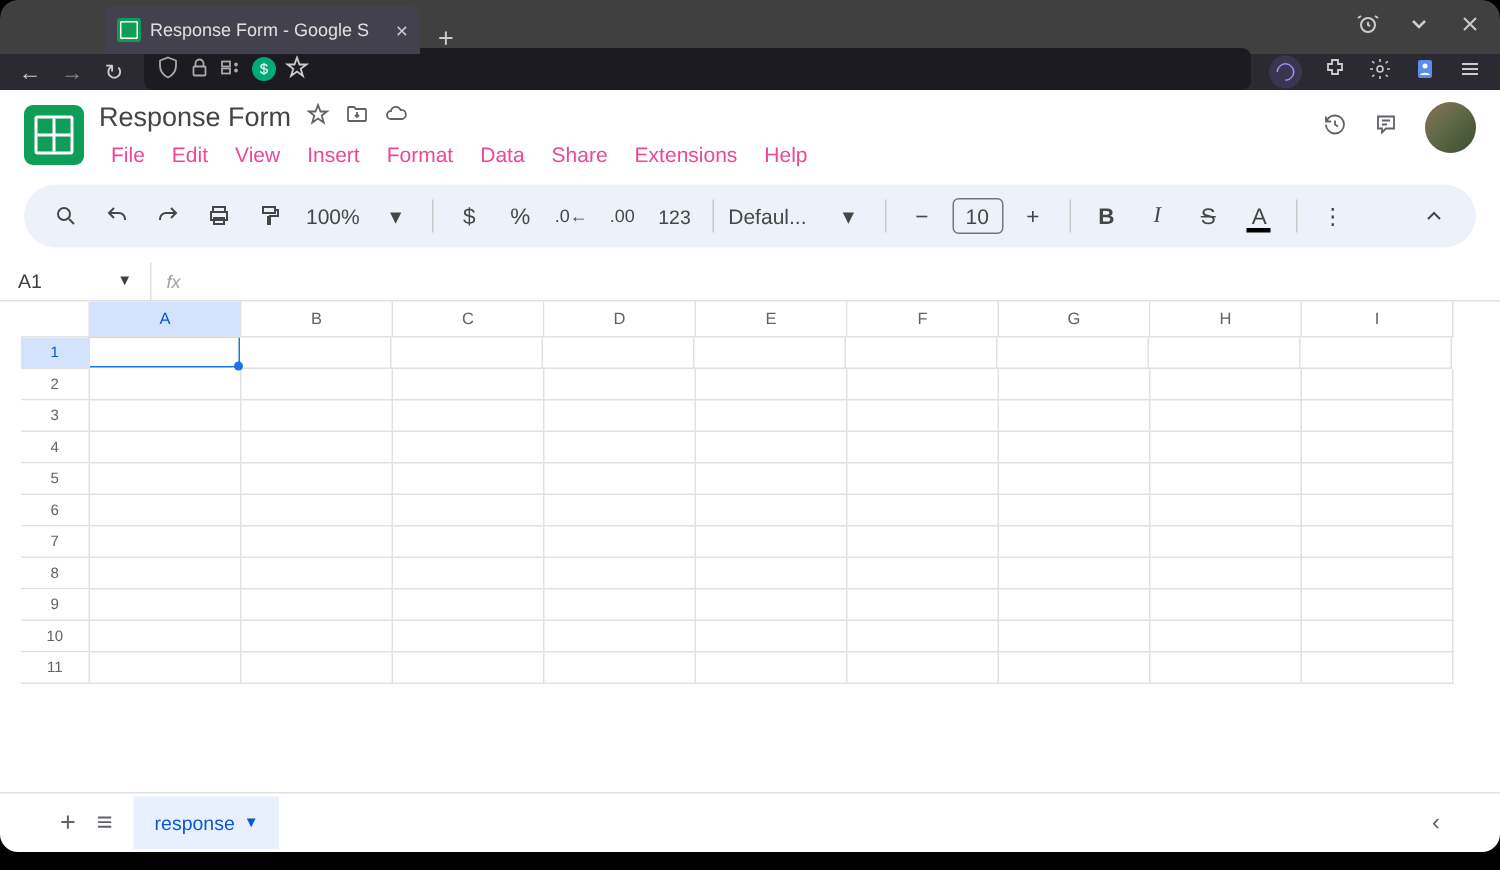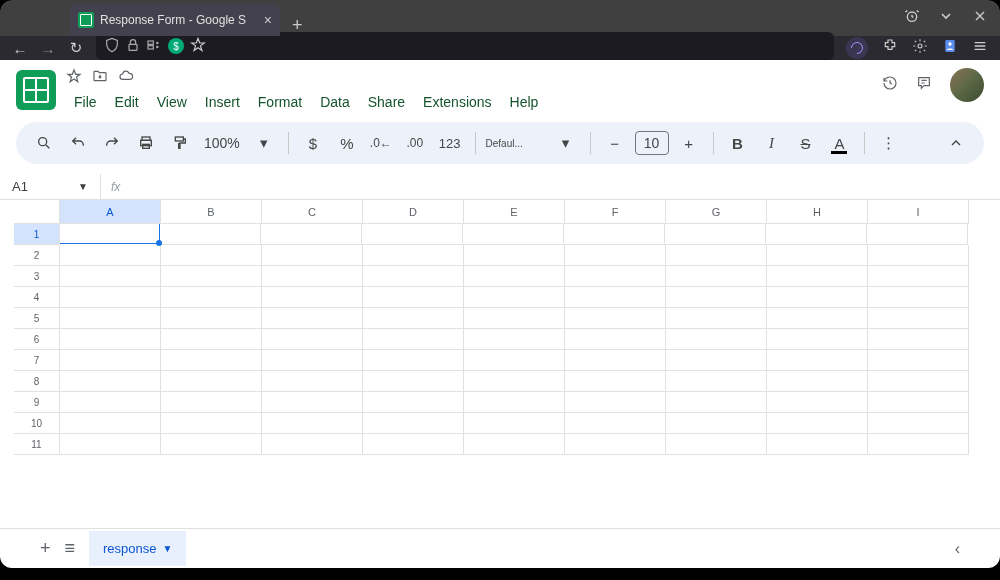--- a/index.html
+++ b/index.html
@@ -28,29 +28,29 @@
 .violet-circ::after { content:""; width:10px; height:10px; border:1.5px solid #a98ef8; border-radius:50%; border-left-color:transparent; transform:rotate(-45deg); }
 .content { background:#fff; height:508px; border-radius:0 0 12px 12px; overflow:hidden; display:flex; flex-direction:column; }
 .doc-header { padding:8px 16px 0 16px; display:flex; align-items:flex-start; gap:10px; }
 .app-icon { width:40px; height:40px; background:#0f9d58; border-radius:6px; display:flex; align-items:center; justify-content:center; margin-top:2px; }
 .app-icon::after { content:""; width:22px; height:22px; border:2.5px solid #fff; border-radius:2px; background:linear-gradient(#fff,#fff) center/100% 2px no-repeat,linear-gradient(#fff,#fff) center/2px 100% no-repeat; }
 .doc-titles { flex:1; }
 .doc-title-row { display:flex; align-items:center; gap:10px; }
 .doc-title { font-size:18px; color:#444; }
 .ico { color:#5f6368; font-size:16px; cursor:pointer; }
 .menus { display:flex; gap:2px; margin-top:2px; }
-.menu { font-size:14px; color:#14532d; padding:4px 8px; cursor:pointer; border-radius:4px; }
+.menu { font-size:14px; color:#ec4899; padding:4px 8px; cursor:pointer; border-radius:4px; }
 .header-right { display:flex; align-items:center; gap:18px; }
 .share-btn { background:#c2e7ff; border-radius:20px; padding:9px 18px; display:flex; align-items:center; gap:8px; font-size:14px; color:#001d35; cursor:pointer; font-weight:500; }
 .avatar { width:34px; height:34px; border-radius:50%; background:linear-gradient(135deg,#8b7355 0%,#5a6847 50%,#3d4a2f 100%); }
 .toolbar { margin:8px 16px 0 16px; background:#edf2fa; border-radius:24px; height:42px; display:flex; align-items:center; padding:0 14px; gap:6px; }
 .tbtn { width:28px; height:28px; display:flex; align-items:center; justify-content:center; color:#444746; cursor:pointer; border-radius:4px; font-size:15px; }
 .tsep { width:1px; height:22px; background:#c7c7c7; margin:0 4px; }
 .zoom { font-size:14px; color:#444746; padding:0 4px; }
-.font-name { font-size:10px; color:#444746; width:60px; white-space:nowrap; overflow:hidden; text-overflow:ellipsis; }
+.font-name { font-size:14px; color:#444746; width:60px; white-space:nowrap; overflow:hidden; text-overflow:ellipsis; }
 .font-size-box { border:1px solid #747775; border-radius:4px; width:34px; height:24px; text-align:center; font-size:14px; color:#444746; display:flex; align-items:center; justify-content:center; }
 .formula-row { display:flex; align-items:center; border-bottom:1px solid #e0e0e0; height:26px; margin-top:10px; }
 .name-box { width:100px; padding:0 12px; font-size:13px; color:#3c4043; display:flex; align-items:center; justify-content:space-between; }
 .fx-lbl { font-style:italic; color:#9aa0a6; font-size:12px; padding:0 10px; border-left:1px solid #e0e0e0; height:100%; display:flex; align-items:center; }
 .grid-area { flex:1; overflow:hidden; position:relative; display:flex; }
 .corner { width:46px; height:24px; background:#fff; border-right:1px solid #e0e0e0; border-bottom:1px solid #e1e1e1; position:absolute; top:0; left:14px; z-index:3; }
 .col-headers { position:absolute; top:0; left:60px; height:24px; display:flex; z-index:2; }
 .ch { width:101px; border-right:1px solid #e1e1e1; border-bottom:1px solid #e1e1e1; font-size:11px; color:#5f6368; display:flex; align-items:center; justify-content:center; background:#fff; }
 .ch.sel { background:#d3e3fd; color:#0b57d0; font-weight:500; border-bottom:1px solid #e1e1e1; }
 .row-headers { position:absolute; top:24px; left:14px; width:46px; z-index:2; }
@@ -136,20 +136,21 @@
           </svg></span>
     </div>
   </div>
 </div>
 
 <div class="content">
   <div class="doc-header">
     <div class="app-icon"></div>
     <div class="doc-titles">
       <div class="doc-title-row">
+        <span class="doc-title">Response Form</span>
         <span class="ico"><svg viewBox="0 0 24 24" fill="none" stroke="currentColor" stroke-width="1.8">
               <path d="M12 3l2.5 6.5H21l-5.3 4 2 7L12 16.5 6.3 20.5l2-7L3 9.5h6.5z"></path>
             </svg></span>
         <span class="ico"><svg viewBox="0 0 24 24" fill="none" stroke="currentColor" stroke-width="1.8">
               <path d="M3 6a1 1 0 011-1h5l2 2h9a1 1 0 011 1v10a1 1 0 01-1 1H4a1 1 0 01-1-1V6z"></path>
               <path d="M12 10v5m-2-2l2 2 2-2"></path>
             </svg></span>
         <span class="ico"><svg viewBox="0 0 24 24" fill="none" stroke="currentColor" stroke-width="1.8">
               <path d="M7 17a4 4 0 010-8 5 5 0 019.6-1A4 4 0 0118 17H7z"></path>
             </svg></span>

